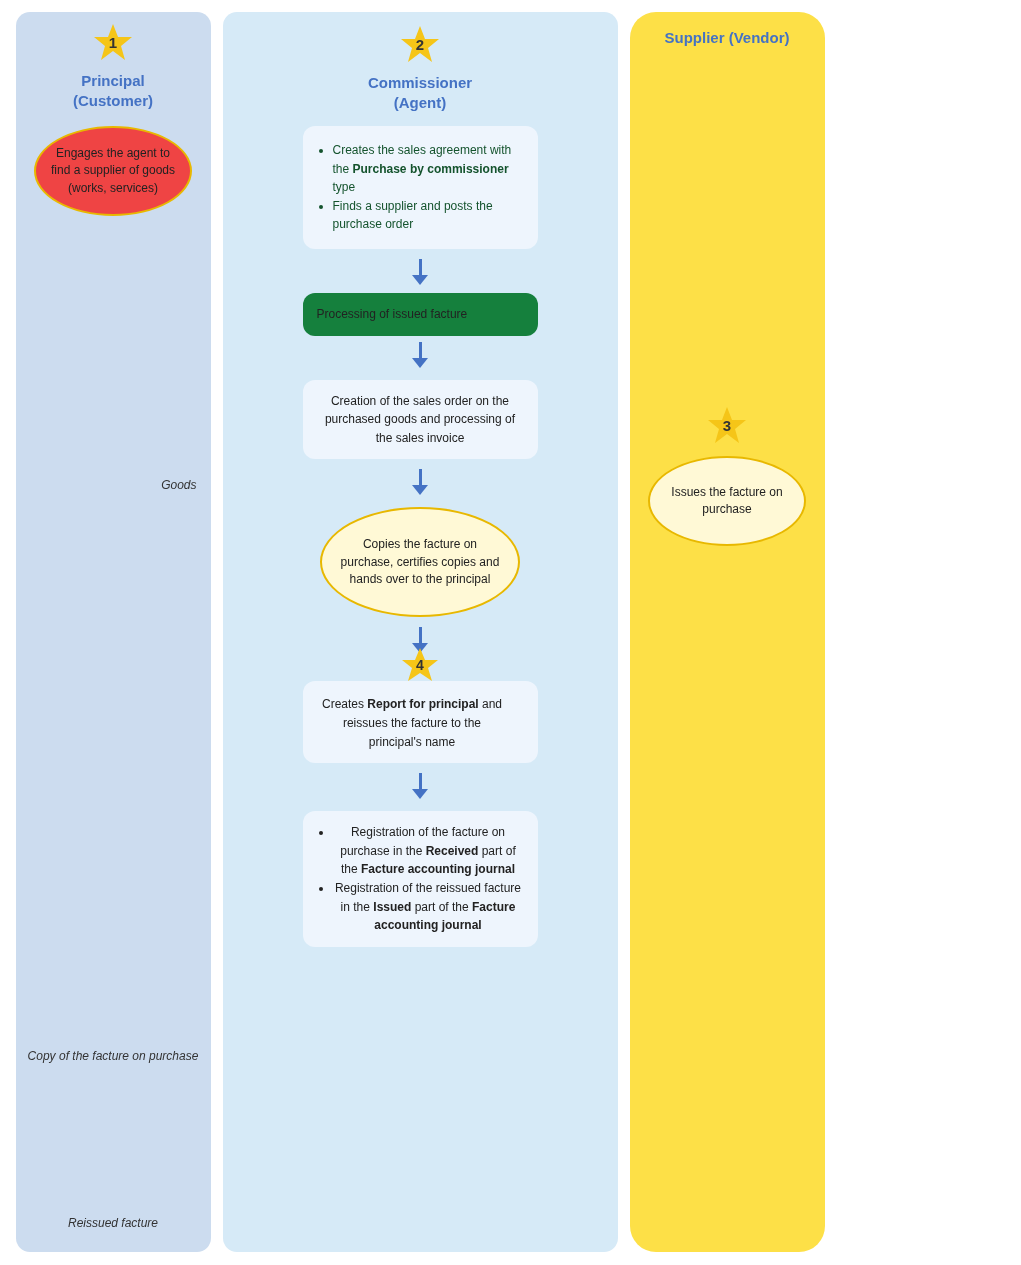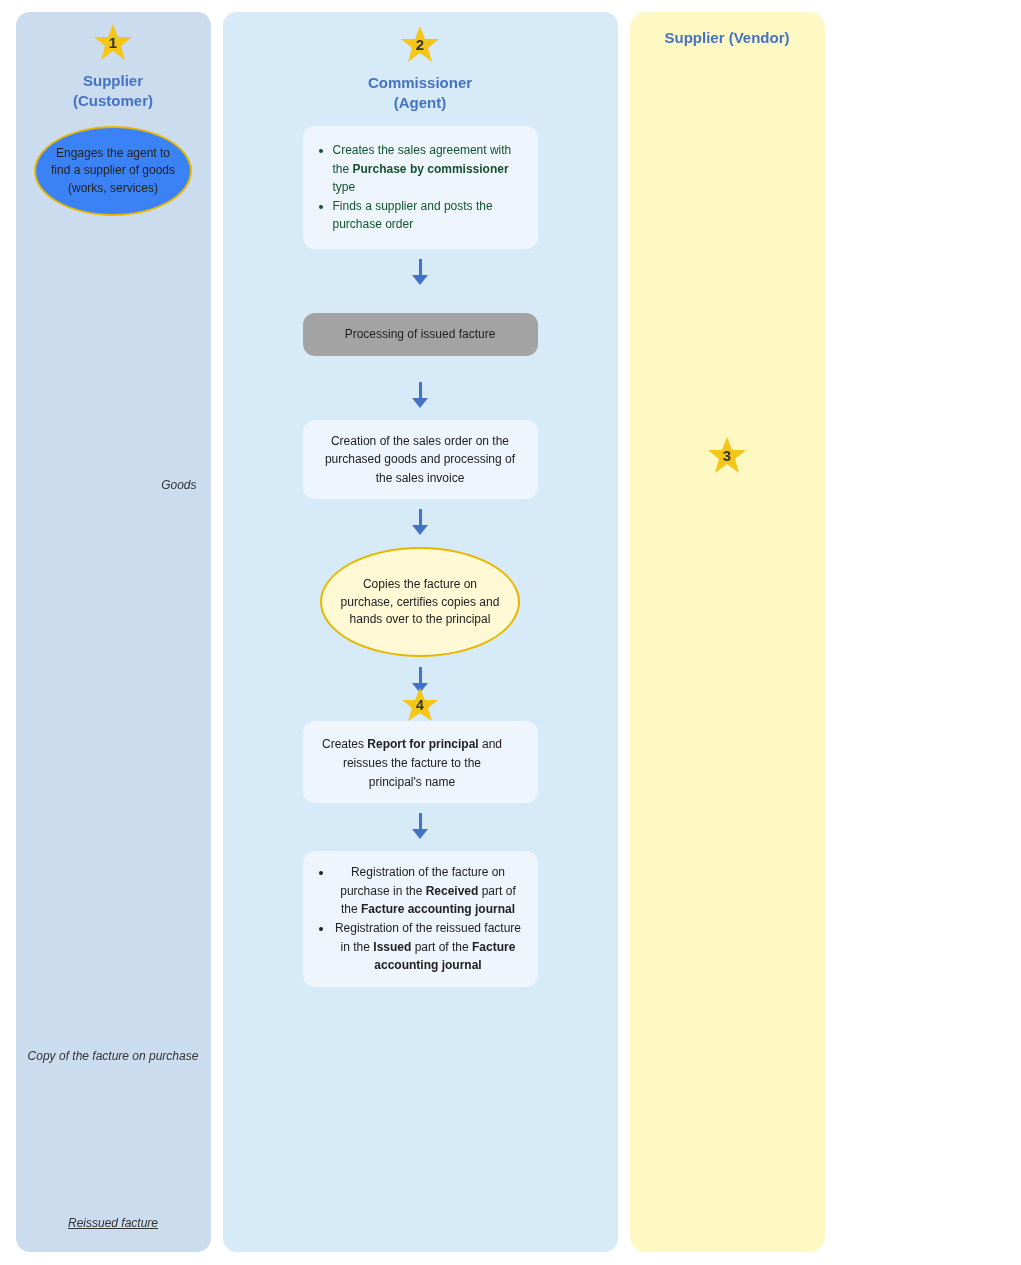--- a/index.html
+++ b/index.html
@@ -70,42 +70,42 @@
 
   <div class="principal-col" style="width:195px; background:#ccdcef; border-radius:14px; padding:10px 6px; display:flex; flex-direction:column; align-items:center;">
 
     <div style="margin-bottom:4px;">
       <svg width="42" height="42" viewBox="0 0 42 42">
         <polygon points="21,2 26,15 40,15 29,24 33,38 21,29 9,38 13,24 2,15 16,15" fill="#f5c518"></polygon>
         <text x="21" y="26" text-anchor="middle" font-size="15" font-weight="bold" fill="#333" font-family="Arial">1</text>
       </svg>
     </div>
 
-    <div class="col-title" style="color:#4472c4; font-size:15px; font-weight:bold; text-align:center; margin-bottom:10px; white-space:pre-line;">Supplier
+    <div class="col-title" style="color:#4472c4; font-size:15px; font-weight:bold; text-align:center; margin-bottom:10px; white-space:pre-line;">Principal
 (Customer)</div>
 
-    <div style="background:#3b82f6; border:2px solid #e8b800; border-radius:50%; width:158px; min-height:90px; display:flex; align-items:center; justify-content:center; text-align:center; padding:16px 12px; font-size:12px; color:#222; line-height:1.45; margin-top:6px;">
+    <div style="background:#ef4444; border:2px solid #e8b800; border-radius:50%; width:158px; min-height:90px; display:flex; align-items:center; justify-content:center; text-align:center; padding:16px 12px; font-size:12px; color:#222; line-height:1.45; margin-top:6px;">
       <span>Engages the agent to find a supplier of goods (works, services)</span>
     </div>
 
     <div style="flex:1; display:flex; flex-direction:column; justify-content:flex-start; width:100%; margin-top: 260px;">
 
       <div style="font-size:12px; color:#333; font-style:italic; text-align:right; padding-right:8px; margin-top:2px;">
         <span>Goods</span>
       </div>
     </div>
 
     <div style="width:100%; margin-top: 90px;">
       <div style="font-size:12px; color:#333; font-style:italic; text-align:center; padding:0 4px; line-height:1.4;">
         <span>Copy of the facture on purchase</span>
       </div>
     </div>
 
     <div style="width:100%; margin-top:150px; margin-bottom:10px;">
-      <div style="font-size:12px; color:#333; font-style:italic; text-align:center; padding:0 4px; line-height:1.4;text-decoration:underline;">
+      <div style="font-size:12px; color:#333; font-style:italic; text-align:center; padding:0 4px; line-height:1.4;">
         <span>Reissued facture</span>
       </div>
     </div>
 
   </div>
 
   <div class="commissioner-col" style="width:395px; background:#d6eaf7; border-radius:14px; padding:12px 10px; display:flex; flex-direction:column; align-items:center; position:relative;">
 
     <div style="margin-bottom:4px;">
       <svg width="42" height="42" viewBox="0 0 42 42">
@@ -122,21 +122,21 @@
         <li>Creates the sales agreement with the <strong>Purchase by commissioner</strong> type</li>
         <li>Finds a supplier and posts the purchase order</li>
       </ul>
     </div>
 
     <div style="margin:6px 0; display:flex; flex-direction:column; align-items:center; height:28px;">
       <div style="width:3px; height:16px; background:#4472c4;"></div>
       <div style="width:0;height:0;border-left:8px solid transparent;border-right:8px solid transparent;border-top:10px solid #4472c4;"></div>
     </div>
 
-    <div style="background:#a3a3a3; border-radius:12px; padding:12px 14px; width:235px; font-size:12px; color:#222; line-height:1.55; text-align:center; margin:20px 0; position:relative;">
+    <div style="background:#15803d; border-radius:12px; padding:12px 14px; width:235px; font-size:12px; color:#222; line-height:1.55; text-align:left; margin:0 0; position:relative;">
       <span>Processing of issued facture</span>
       
     </div>
 
     <div style="margin:6px 0; display:flex; flex-direction:column; align-items:center; height:28px;">
       <div style="width:3px; height:16px; background:#4472c4;"></div>
       <div style="width:0;height:0;border-left:8px solid transparent;border-right:8px solid transparent;border-top:10px solid #4472c4;"></div>
     </div>
 
     <div style="background:#eef5fd; border-radius:12px; padding:12px 14px; width:235px; font-size:12px; color:#222; line-height:1.55; text-align:center; margin:4px 0;">
@@ -176,35 +176,38 @@
 
     <div style="background:#eef5fd; border-radius:12px; padding:12px 14px; width:235px; font-size:12px; color:#222; line-height:1.55; margin:4px 0;">
       <ul style="list-style:disc; padding-left:16px;text-align:center;">
         <li>Registration of the facture on purchase in the <strong>Received</strong> part of the <strong>Facture accounting journal</strong></li>
         <li>Registration of the reissued facture in the <strong>Issued</strong> part of the <strong>Facture accounting journal</strong></li>
       </ul>
     </div>
 
   </div>
 
-  <div class="supplier-col" style="width:195px; background:#fef9c3; border-radius:16px; padding:10px 6px; display:flex; flex-direction:column; align-items:center;">
+  <div class="supplier-col" style="width:195px; background:#fde047; border-radius:26px; padding:10px 6px; display:flex; flex-direction:column; align-items:center;">
 
     <div style="color:#4472c4; font-size:15px; font-weight:bold; text-align:center; margin-bottom:10px; line-height:1.3; margin-top:6px;">
       Supplier (Vendor)
     </div>
 
     <div style="flex:1; min-height:220px;"></div>
 
     <div style="margin-bottom:6px;">
       <svg width="42" height="42" viewBox="0 0 42 42">
         <polygon points="21,2 26,15 40,15 29,24 33,38 21,29 9,38 13,24 2,15 16,15" fill="#f5c518"></polygon>
         <text x="21" y="26" text-anchor="middle" font-size="15" font-weight="bold" fill="#333" font-family="Arial">3</text>
       </svg>
     </div>
 
+    <div style="background:#fff9d6; border:2px solid #e8b800; border-radius:50%; width:158px; min-height:90px; display:flex; align-items:center; justify-content:center; text-align:center; padding:16px 12px; font-size:12px; color:#222; line-height:1.45;">
+      <span>Issues the facture on purchase</span>
+    </div>
 
     <div style="flex:2;"></div>
 
   </div>
 
 </div>
 
 <div style="position:fixed; top:0; left:0; width:0; height:0; pointer-events:none; z-index:999;">
 </div>
 

